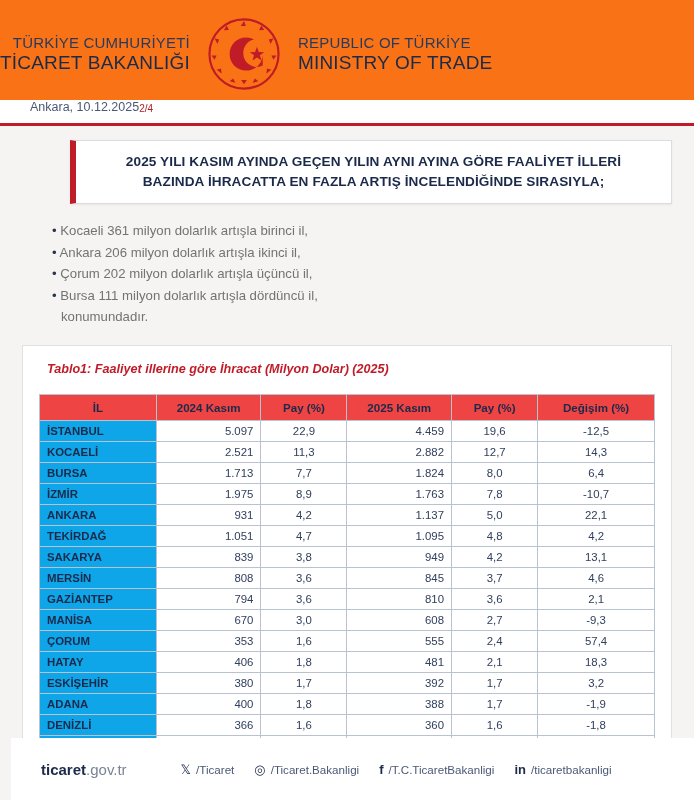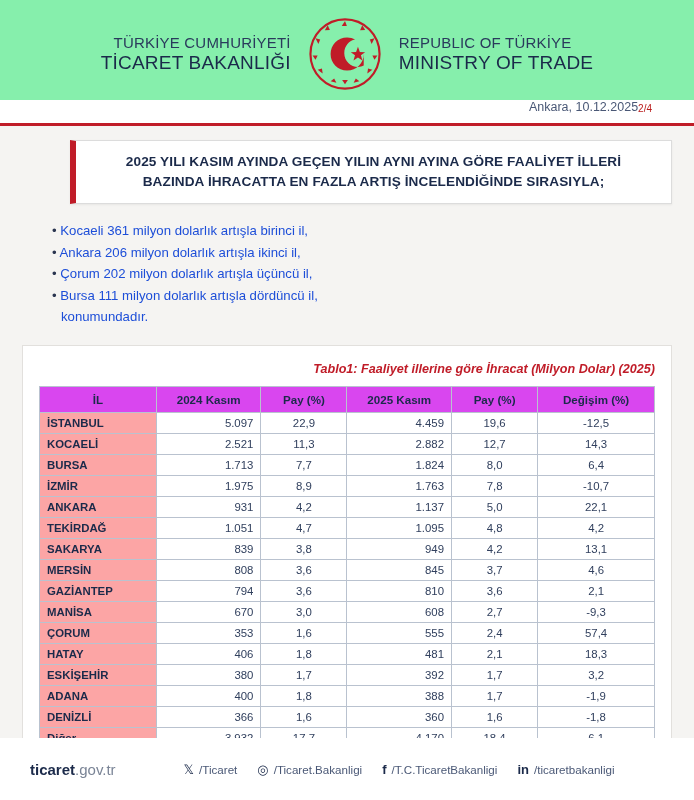--- a/index.html
+++ b/index.html
@@ -10,25 +10,24 @@
     background: #f4f3f1;
     font-family: "Liberation Sans", sans-serif;
     color: #1b2a4a;
     overflow: hidden;
   }
 
   .page { position: relative; width: 694px; height: 800px; background: #f5f4f2; }
 
   
   .header {
-    background: #86efac;
+    background: #f97316;
     padding: 18px 0 10px 0;
     display: flex;
     align-items: center;
-    justify-content: center;
     gap: 18px;
   }
   .header-left {
     text-align: right;
     line-height: 1.18;
   }
   .header-right {
     text-align: left;
     line-height: 1.18;
   }
@@ -46,21 +45,21 @@
   }
 
   .emblem { width: 72px; height: 72px; flex: 0 0 72px; position: relative; }
 
   
   .datebar {
     background: #ffffff;
     border-bottom: 3px solid #c01c28;
     padding: 0 42px 9px 30px;
     display: flex;
-    justify-content: flex-end;
+    justify-content: flex-start;
     align-items: flex-end;
     font-size: 12.5px;
     color: #4a5876;
   }
   .datebar .page-no { color: #b91c1c; font-size: 10px; }
 
   
   .title-wrap { padding: 14px 22px 0 22px; }
   .title-box {
     background: #ffffff;
@@ -76,75 +75,74 @@
     font-weight: bold;
     color: #1b2a4a;
     line-height: 1.45;
     letter-spacing: .1px;
   }
 
   
   .bullets {
     padding: 16px 34px 0 52px;
     font-size: 13.2px;
-    color: #1d4ed8;
+    color: #737373;
     line-height: 1.62;
   }
   .bullets .b { display: block; }
   .bullets .b::before { content: "• "; color: #2a3550; }
   .bullets .tail { display: block; padding-left: 9px; }
 
   
   .card {
     margin: 18px 22px 0 22px;
     background: #ffffff;
     border: 1px solid #e2e0dd;
     padding: 14px 16px 18px 16px;
   }
   .tbl-caption {
     color: #c01c28;
     font-weight: bold;
     font-style: italic;
     font-size: 12.6px;
-    margin: 2px 0 10px 8px;
-    text-align: right;
+    margin: 2px 0 18px 8px;
   }
   table { border-collapse: collapse; width: 100%; font-size: 11.4px; }
   th, td { border: 1px solid #b9c2cf; padding: 4px 7px; }
   thead th {
-    background: #d946ef;
+    background: #ef4444;
     color: #1b2a4a;
     font-weight: bold;
     text-align: center;
     font-size: 11.6px;
     padding: 6px 4px;
   }
   tbody td { height: 21px; }
-  td.name { text-align: left; font-weight: bold; color: #1b2a4a; background:#fca5a5; }
+  td.name { text-align: left; font-weight: bold; color: #1b2a4a; background:#0ea5e9; }
   td.num { text-align: right; color: #31405e; }
   td.ctr { text-align: center; color: #31405e; }
   tr.total td { background: #f0f1f3; font-weight: bold; }
   tr.total td.name { background: #f0f1f3; }
   col.c-name  { width: 19%; }
   col.c-v1    { width: 17%; }
   col.c-p1    { width: 14%; }
   col.c-v2    { width: 17%; }
   col.c-p2    { width: 14%; }
   col.c-chg   { width: 19%; }
 
   
   .footer {
     position: absolute;
-    left: 0; right: 0; bottom: 0;
+    left: 11px; right: 0; bottom: 0;
     height: 62px;
     background: #ffffff;
     display: flex;
     align-items: center;
     padding: 0 30px;
-    gap: 40px;
+    gap: 26px;
   }
   .brand { font-size: 15px; color: #1b2a4a; }
   .brand b { font-weight: bold; }
   .brand span.tld { color: #7a8496; }
   .socials { display: flex; align-items: center; gap: 20px; margin-left: 28px; }
   .soc { display: flex; align-items: center; gap: 5px; font-size: 11.6px; color: #4a5876; }
   .soc .gl { font-size: 13px; color: #1b2a4a; line-height: 1; }
   .soc .gl.bold { font-weight: bold; }
 </style>
 </head>

